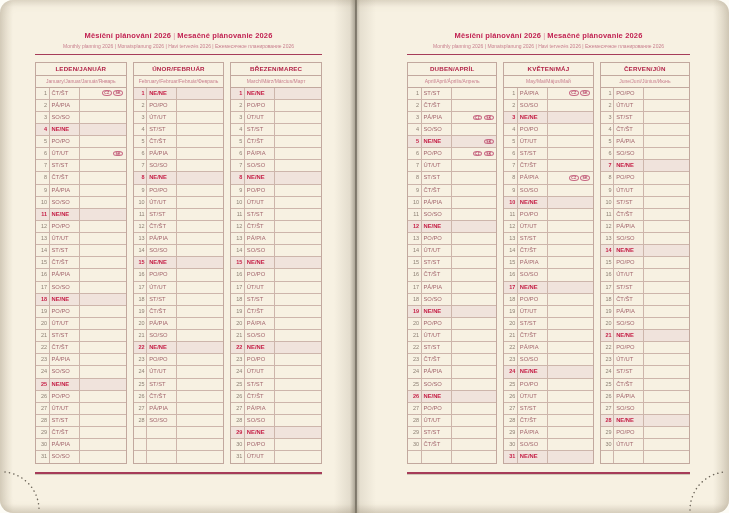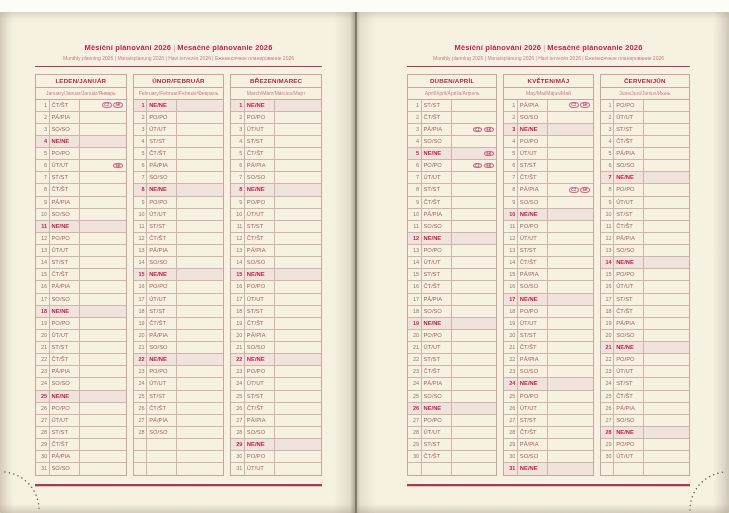--- a/index.html
+++ b/index.html
@@ -5,23 +5,22 @@
   html,body { margin:0; padding:0; }
   body {
     width:729px; height:513px; position:relative;
     background:#fdfcf6;
     font-family:"Liberation Sans", sans-serif;
     -webkit-font-smoothing:antialiased;
   }
   .stage {
     position:absolute; inset:0; overflow:hidden;
     background:var(--paper,#f7f1e2);
-    border-radius:1px;
+    border-radius:13px;
     box-shadow: inset 0 0 12px rgba(140,125,100,.28);
-    margin-top: 12px;
   }
   .page { position:absolute; top:0; height:513px; }
   .page-left  { left:0;   width:356px; }
   .page-right { left:356px; width:373px; }
   .content { position:absolute; top:0; bottom:0; }
   .page-left  .content { left:35px; width:287px; }
   .page-right .content { left:51px; width:283px; }
 
   .page-header { padding-top:31px; text-align:center; }
   .title {

